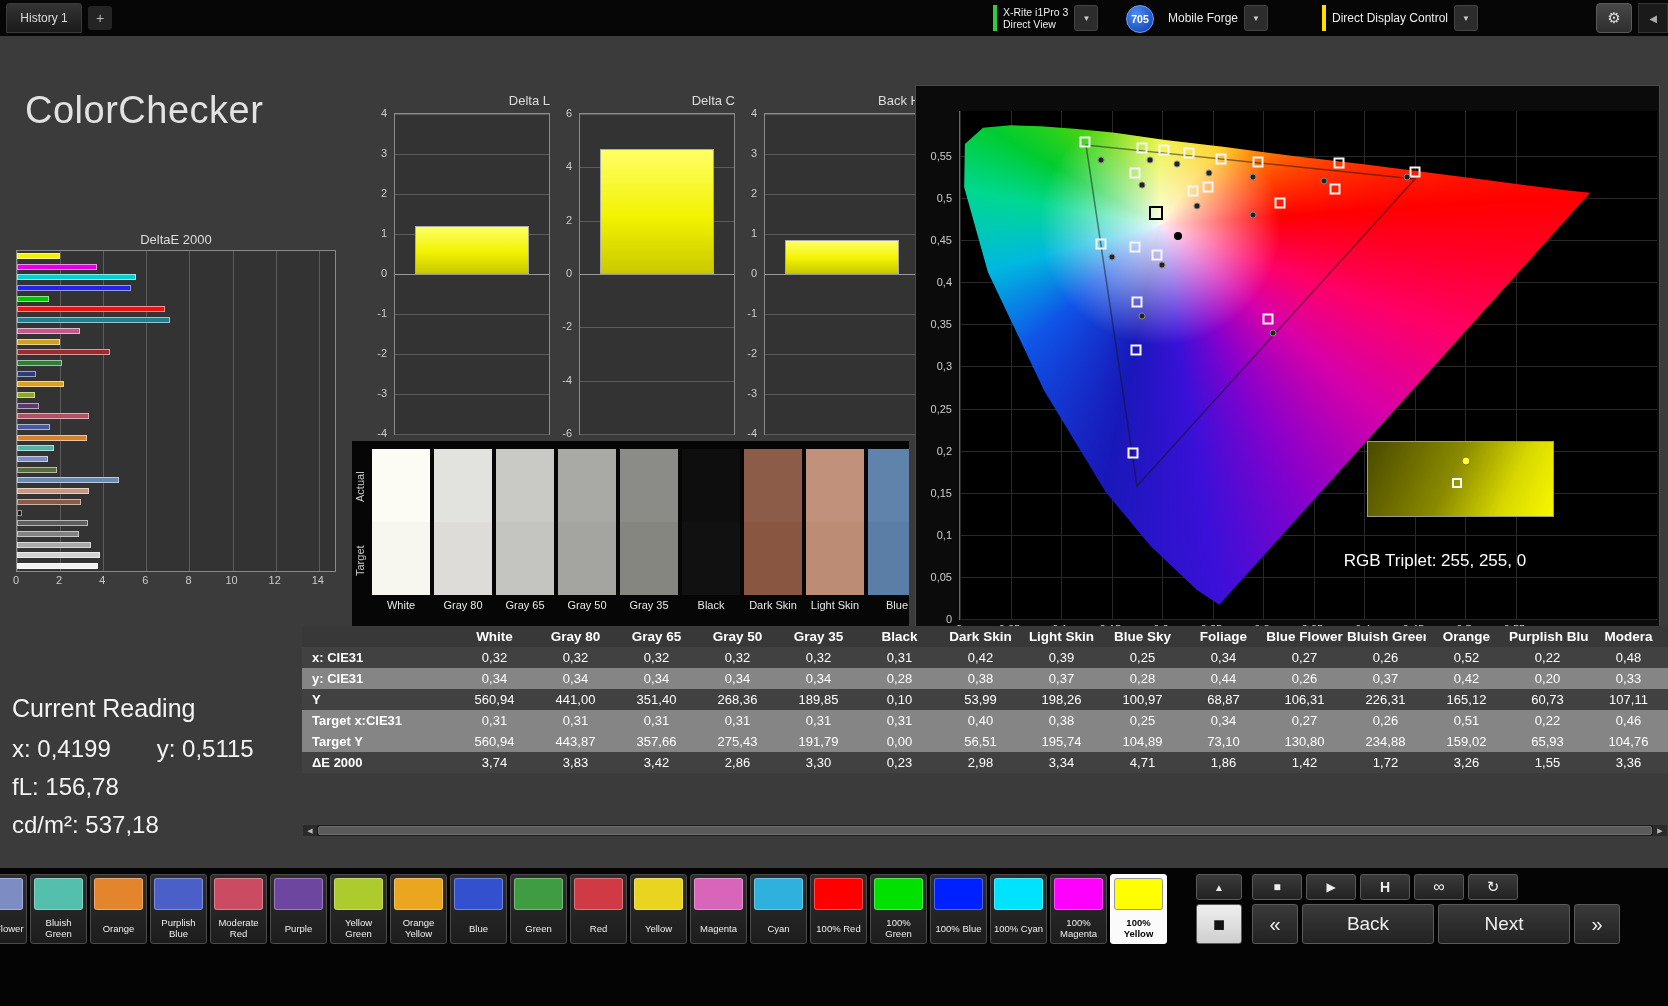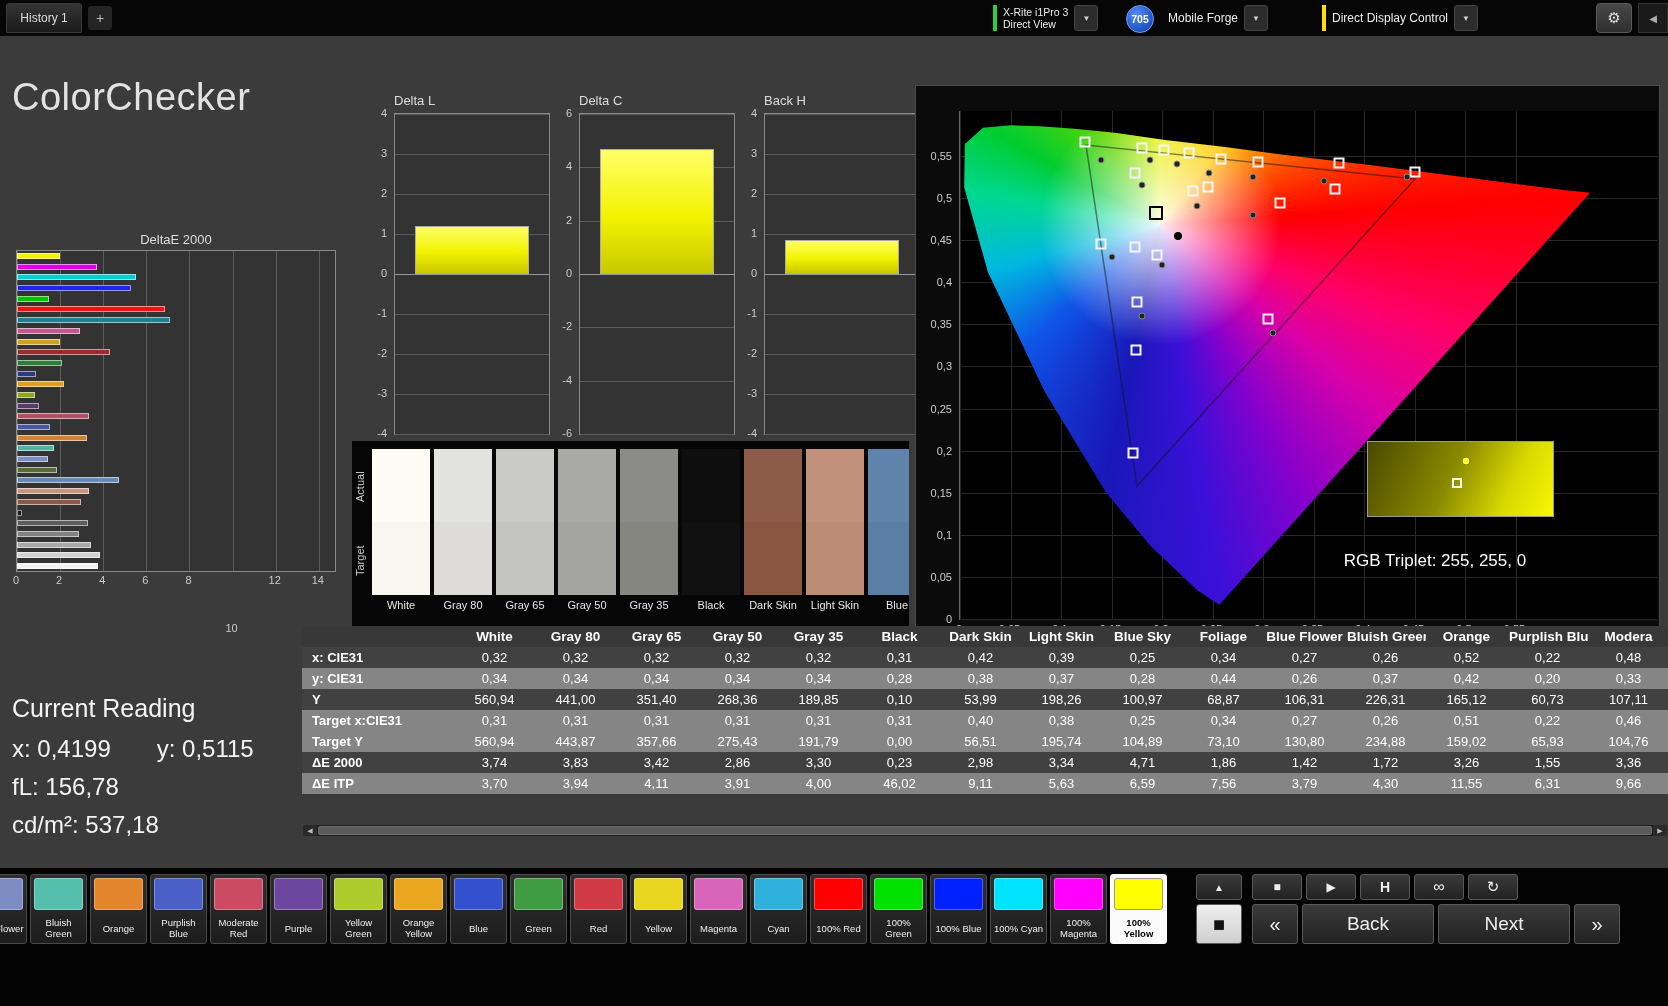--- a/index.html
+++ b/index.html
@@ -24,42 +24,42 @@
   .chev{width:24px;height:26px;background:#2c2c2c;border:1px solid #444;border-radius:3px;color:#ccc;font-size:8px;cursor:pointer;}
   #badge{position:absolute;left:1126px;top:5px;width:26px;height:26px;border-radius:50%;
        background:radial-gradient(circle at 35% 30%,#4f8cf0,#0a3bb0);border:1px solid #6ea0ff;color:#fff;
        font-size:10.5px;display:flex;align-items:center;justify-content:center;font-weight:bold;cursor:pointer;}
   #btn-gear{position:absolute;left:1596px;top:3px;width:36px;height:30px;background:linear-gradient(#484848,#2e2e2e);
        border:1px solid #5a5a5a;border-radius:4px;color:#ddd;font-size:15px;display:flex;align-items:center;justify-content:center;cursor:pointer;}
   #btn-collapse{position:absolute;left:1638px;top:3px;width:30px;height:30px;background:#1a1a1a;border:1px solid #333;
        color:#aaa;font-size:10px;display:flex;align-items:center;justify-content:center;cursor:pointer;}
 
   
-  #page-title{position:absolute;left:8px;top:72px;font-size:38px;font-weight:400;color:#e2e2e2;margin:4px;letter-spacing:.5px;}
+  #page-title{position:absolute;left:8px;top:72px;font-size:38px;font-weight:400;color:#e2e2e2;margin:17px;letter-spacing:.5px;}
   #stats-top{position:absolute;left:10px;top:604px;width:310px;text-align:center;font-size:26px;color:#f4f4f4;}
   #stats-top div{margin-bottom:9px;}
   #stats-bottom{position:absolute;left:12px;top:694px;font-size:24px;color:#f4f4f4;}
   #current-title{font-size:25px;margin-bottom:12px;}
   #xy-line{display:flex;gap:46px;margin-bottom:10px;}
   #fl-line,#cd-line{margin-bottom:10px;}
 
   
   #deltae-panel{position:absolute;left:10px;top:232px;width:332px;}
   .chart-title{font-size:13px;color:#ddd;text-align:center;margin-bottom:3px;}
   #de-plot{position:relative;margin-left:6px;width:318px;height:320px;border:1px solid #8a8a8a;background:#333;}
   .de-vline{position:absolute;top:0;bottom:0;width:1px;background:#5c5c5c;}
   #de-bars{position:absolute;left:0;right:0;top:2px;bottom:2px;display:flex;flex-direction:column;justify-content:space-between;}
   .de-bar{height:6px;border:1px solid rgba(255,255,255,.55);box-sizing:border-box;min-width:2px;}
   #de-xlabels{position:relative;margin-left:6px;width:318px;height:16px;font-size:11px;color:#ccc;}
   .de-xlab{position:absolute;transform:translateX(-50%);top:2px;}
 
   
   .delta-chart{position:absolute;top:93px;width:182px;height:345px;}
   #dc-l{left:368px}#dc-c{left:553px}#dc-h{left:738px}
-  .dc-title{position:absolute;top:0;left:26px;right:0;text-align:left;font-size:13px;color:#ddd;}
+  .dc-title{position:absolute;top:0;left:26px;right:0;text-align:right;font-size:13px;color:#ddd;}
   .dc-ylab{position:absolute;left:0;top:20px;width:22px;height:320px;}
   .dc-ylab span{position:absolute;right:3px;transform:translateY(-50%);font-size:11px;color:#ccc;}
   .dc-box{position:absolute;left:26px;top:20px;width:154px;height:320px;background:#333;border:1px solid #8a8a8a;box-sizing:content-box;}
   .dc-hline{position:absolute;left:0;right:0;height:1px;background:#5c5c5c;}
   .dc-hline.zero{background:#999;}
   .dc-bar{position:absolute;left:13%;width:74%;background:linear-gradient(180deg,#ffff66 0%,#f2f200 55%,#c9c900 100%);
        border:1px solid #aaa;box-sizing:border-box;}
 
   
   #swatch-panel{position:absolute;left:352px;top:441px;width:557px;height:215px;background:#060606;overflow:hidden;}
@@ -240,21 +240,21 @@
           <div class="de-bar" title="Gray 80" style="width: 25.9661%; background: rgb(210, 210, 210);"></div>
           <div class="de-bar" title="White" style="width: 25.3559%; background: rgb(242, 242, 242);"></div>
         </div>
     </div>
     <div id="de-xlabels">
         <div class="de-xlab" style="left: 0%;">0</div>
         <div class="de-xlab" style="left: 13.5593%;">2</div>
         <div class="de-xlab" style="left: 27.1186%;">4</div>
         <div class="de-xlab" style="left: 40.678%;">6</div>
         <div class="de-xlab" style="left: 54.2373%;">8</div>
-        <div class="de-xlab" style="left: 67.7966%; margin-top: 48px;">10</div>
+        <div class="de-xlab" style="left: 67.7966%;">10</div>
         <div class="de-xlab" style="left: 81.3559%;">12</div>
         <div class="de-xlab" style="left: 94.9153%;">14</div>
       </div>
   </section>
 
   <div id="stats-bottom">
     <div id="current-title">Current Reading</div>
     <div id="xy-line">
       <span>x: 0,4199</span>
       <span>y: 0,5115</span>
@@ -623,38 +623,20 @@
             <td>2,98</td>
             <td>3,34</td>
             <td>4,71</td>
             <td>1,86</td>
             <td>1,42</td>
             <td>1,72</td>
             <td>3,26</td>
             <td>1,55</td>
             <td>3,36</td>
           </tr>
-          <tr class="light">
-            <th>ΔE ITP</th>
-            <td>3,70</td>
-            <td>3,94</td>
-            <td>4,11</td>
-            <td>3,91</td>
-            <td>4,00</td>
-            <td>46,02</td>
-            <td>9,11</td>
-            <td>5,63</td>
-            <td>6,59</td>
-            <td>7,56</td>
-            <td>3,79</td>
-            <td>4,30</td>
-            <td>11,55</td>
-            <td>6,31</td>
-            <td>9,66</td>
-          </tr>
         </tbody>
       </table>
   </div>
   <div class="hscroll" id="table-scroll">
     <div class="hs-btn">◀</div>
     <div class="hs-thumb"></div>
     <div class="hs-btn">▶</div>
   </div>
 
   <footer id="bottom-bar">

